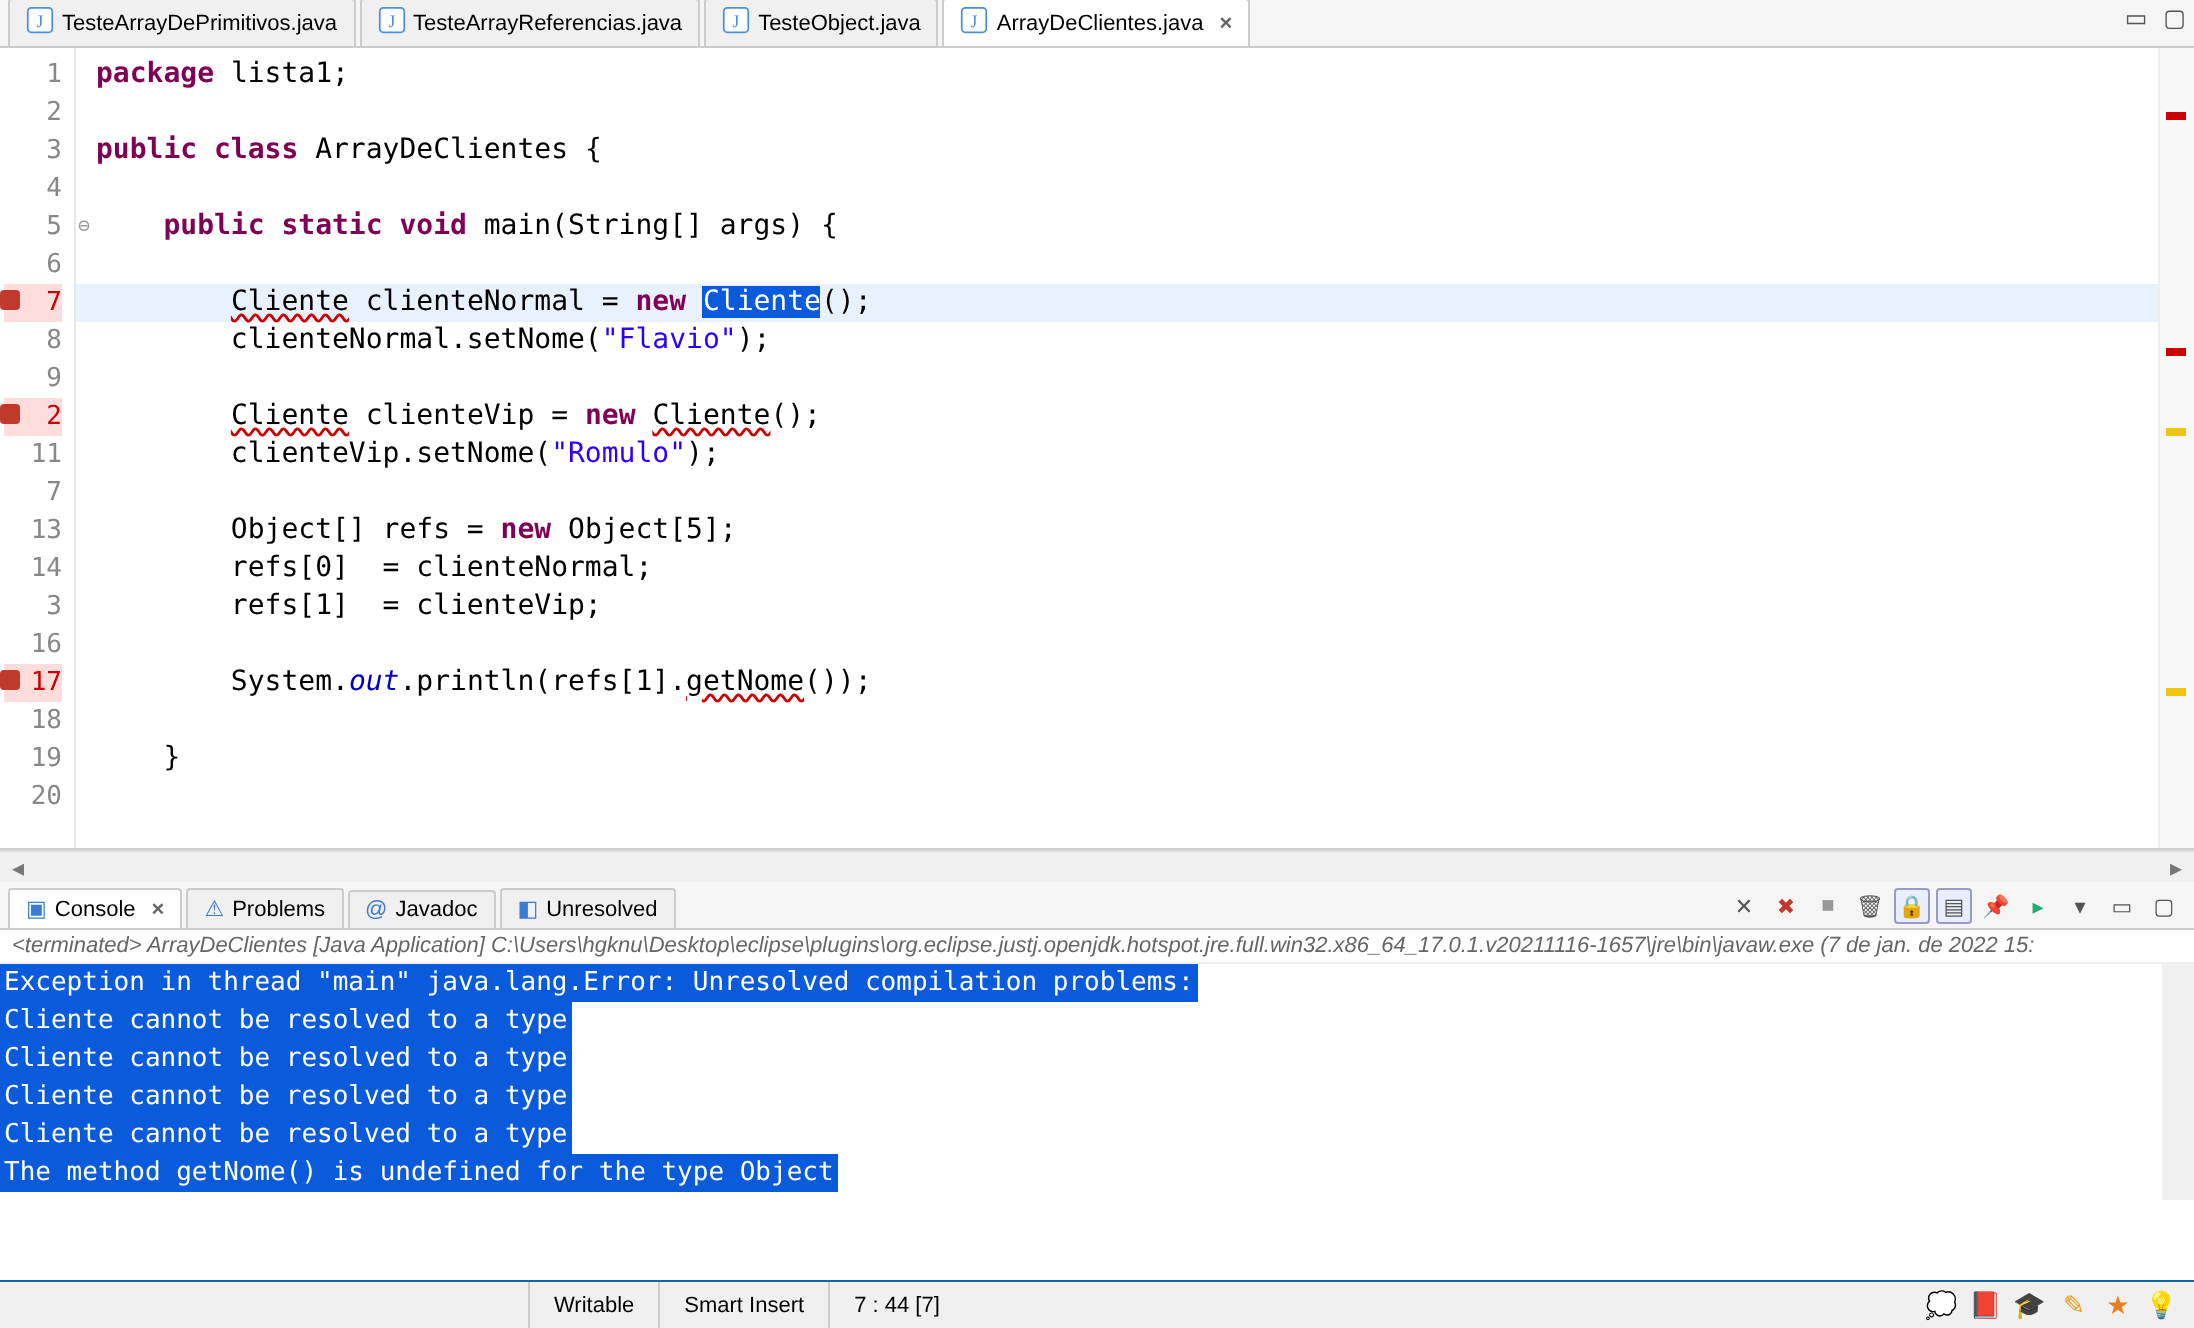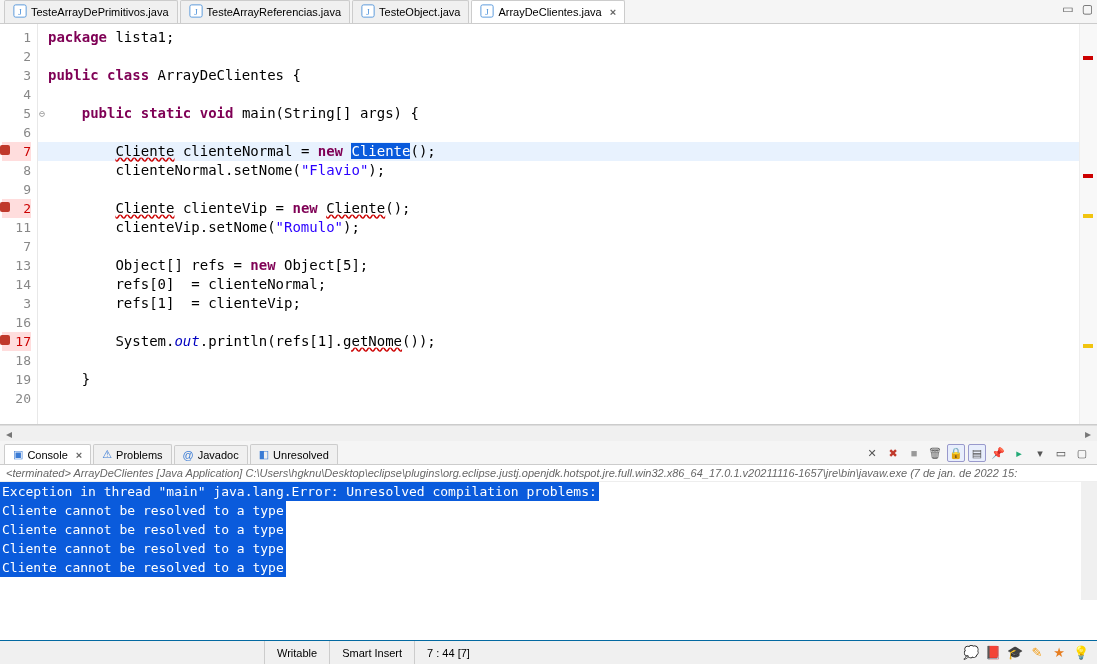--- a/index.html
+++ b/index.html
@@ -153,20 +153,21 @@
 </div>
 
 <div class="launch-bar">&lt;terminated&gt; ArrayDeClientes [Java Application] C:\Users\hgknu\Desktop\eclipse\plugins\org.eclipse.justj.openjdk.hotspot.jre.full.win32.x86_64_17.0.1.v20211116-1657\jre\bin\javaw.exe  (7 de jan. de 2022 15:</div>
 
 <div class="console" id="console">
   <div><span class="errline">Exception in thread "main" java.lang.Error: Unresolved compilation problems: </span></div>
     <div><span class="errline">	Cliente cannot be resolved to a type</span></div>
     <div><span class="errline">	Cliente cannot be resolved to a type</span></div>
     <div><span class="errline">	Cliente cannot be resolved to a type</span></div>
     <div><span class="errline">	Cliente cannot be resolved to a type</span></div>
+    <div><span class="errline">	The method getNome() is undefined for the type Object</span></div>
     <div class="console-scroll"></div>
 </div>
 
 <div class="statusbar">
   <div class="first"></div>
   <div class="cell">Writable</div>
   <div class="cell">Smart Insert</div>
   <div class="cell">7 : 44 [7]</div>
   <div class="icons-right">
     <span>💭</span>

